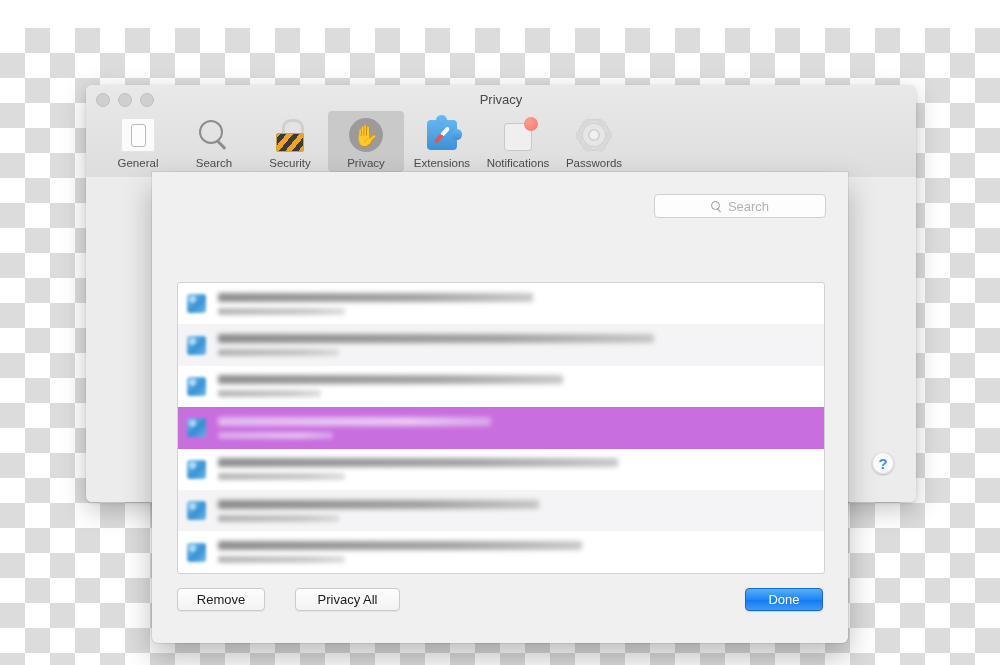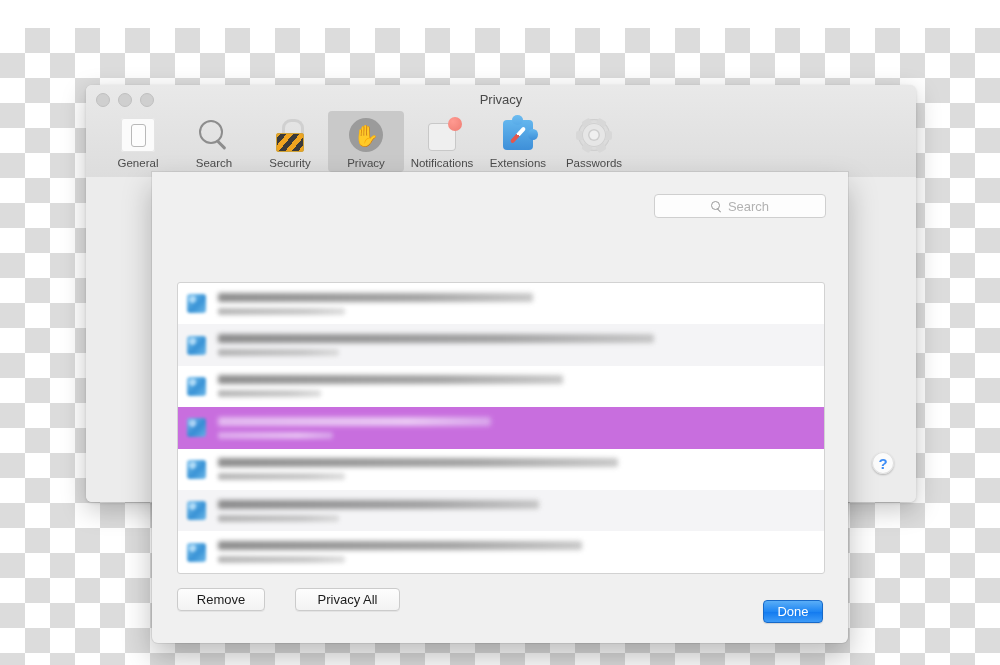--- a/index.html
+++ b/index.html
@@ -387,21 +387,21 @@
   }
   .btn-default-style {
     background: linear-gradient(to bottom, #fdfdfd, #f3f3f3);
     border: 1px solid #cbcbcb;
     color: #1c1c1c;
     box-shadow: 0 1px 0.5px rgba(0,0,0,0.05);
   }
   #btn-remove { left: 25px; bottom: 32px; width: 88px; }
   #btn-remove-all { left: 143px; bottom: 32px; width: 105px; }
   #btn-done {
-    right: 25px; bottom: 20px; width: 60px;
+    right: 25px; bottom: 32px; width: 78px;
     background: linear-gradient(to bottom, #5aaef7 0%, #1f86f3 50%, #1179ef 51%, #3d9bf8 100%);
     border: 1px solid #1769c8;
     color: #ffffff;
     box-shadow: 0 1px 1px rgba(0,0,0,0.12);
   }
 </style>
 </head>
 <body>
 
 <div id="canvas">
@@ -450,40 +450,40 @@
               </div>
           </div>
           <div class="tb-label">Security</div>
         </div>
 
         <div class="tb-item selected">
           <div class="tb-glyph">
             <div class="ic-hand">✋</div>
           </div>
           <div class="tb-label">Privacy</div>
-        </div>
-
-        <div class="tb-item">
-          <div class="tb-glyph">
-            <div class="ic-notif">
-                <span class="dot"></span>
-              </div>
-          </div>
-          <div class="tb-label">Notifications</div>
         </div>
 
         <div class="tb-item">
           <div class="tb-glyph">
             <div class="ic-ext">
               <span class="knob-t"></span>
                 <span class="knob-r"></span>
                 <span class="needle"></span>
             </div>
           </div>
           <div class="tb-label">Extensions</div>
+        </div>
+
+        <div class="tb-item">
+          <div class="tb-glyph">
+            <div class="ic-notif">
+                <span class="dot"></span>
+              </div>
+          </div>
+          <div class="tb-label">Notifications</div>
         </div>
 
         <div class="tb-item">
           <div class="tb-glyph">
             <div class="ic-gear">
               <span class="cross"></span>
                 <span class="ring2"></span>
                 <span class="hole"></span>
             </div>
           </div>

